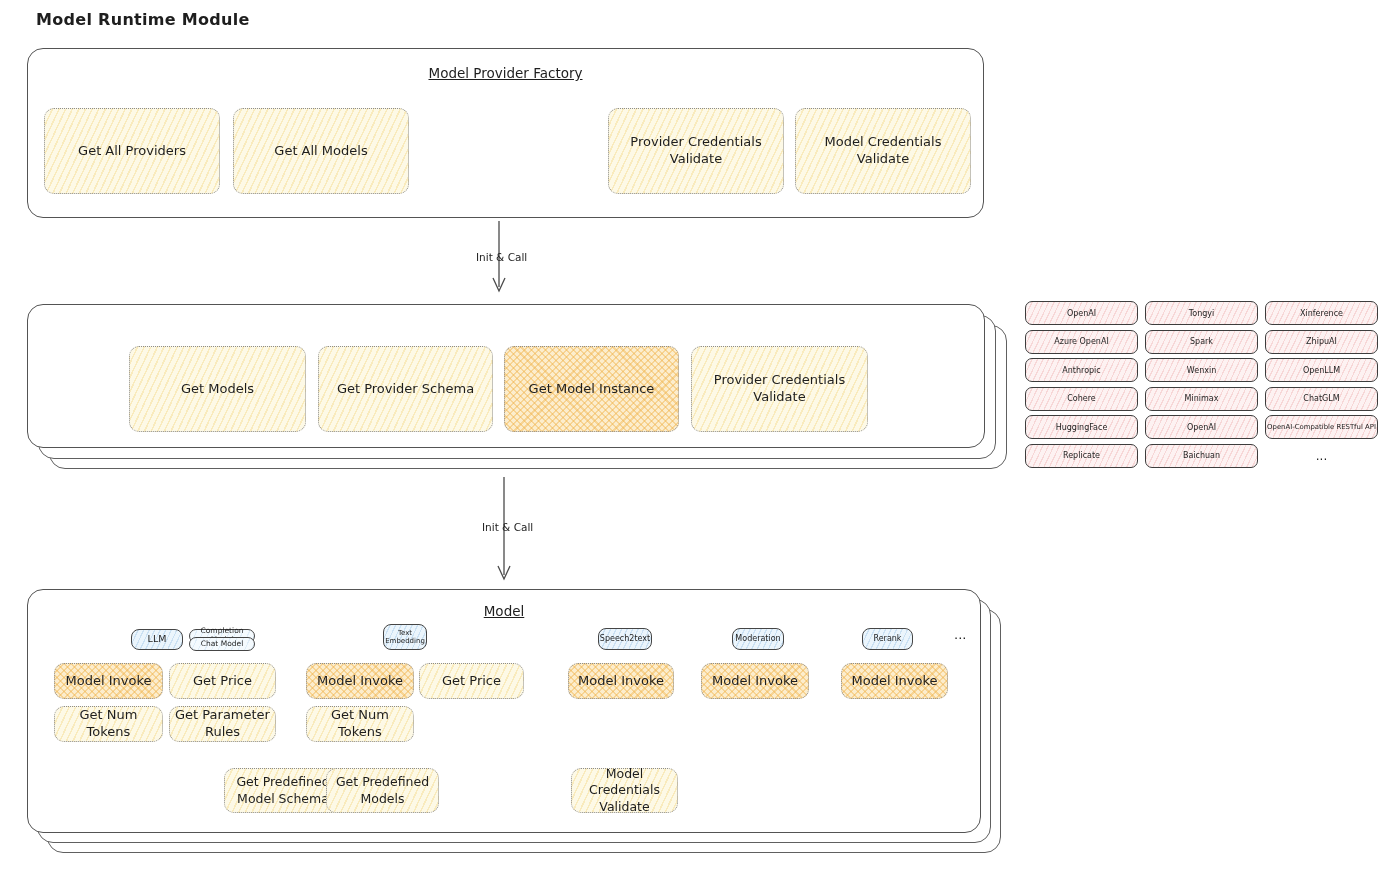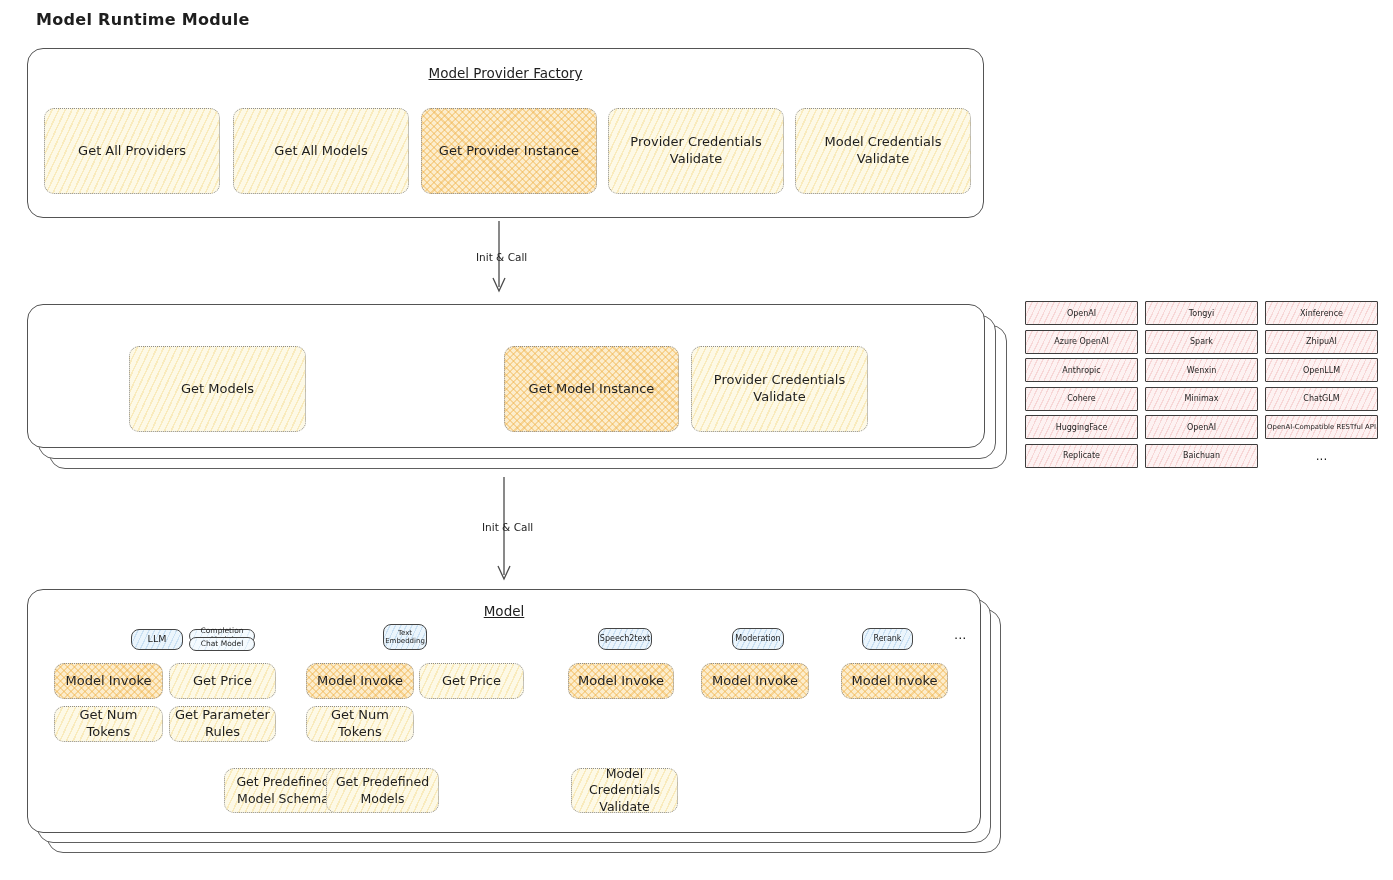--- a/index.html
+++ b/index.html
@@ -35,21 +35,21 @@
   .tag-small { border-radius:7px; font-size:7.5px;
          background:
            repeating-linear-gradient(115deg, rgba(128,178,222,.18) 0 1px, transparent 1px 6px),
            #f4fafe; }
 
   
   .pgrid { position:absolute; left:1025px; top:301px; display:grid;
            grid-template-columns:113px 113px 113px; grid-auto-rows:24px;
            column-gap:7px; row-gap:4.5px; }
   .pitem { display:flex; align-items:center; justify-content:center; font-size:8px;
-           border:1px solid #3d3d3d; border-radius:1px; box-sizing:border-box;
+           border:1px solid #3d3d3d; border-radius:7px; box-sizing:border-box;
            padding:0 3px; white-space:nowrap;
            background:
              repeating-linear-gradient(115deg, rgba(233,152,152,.30) 0 1.2px, transparent 1.2px 5px),
              #fdf2f2; }
   .pitem.long { font-size:6.9px; }
   .pmore { display:flex; align-items:center; justify-content:center; font-size:12px;
            border:none; background:none; }
 
   .arrow { position:absolute; }
   .arrow-label { position:absolute; font-size:10.5px; white-space:nowrap; }
@@ -59,35 +59,35 @@
 <body>
 
 <div class="canvas">
 
   <div class="page-title">Model Runtime Module</div>
 
   <div class="card" style="left:27px; top:48px; width:957px; height:170px;">
     <div class="box-title" style="top:16px;">Model Provider Factory</div>
     <div class="node fill-yellow" style="left:16px;  top:59px; width:176px; height:86px;">Get All Providers</div>
     <div class="node fill-yellow" style="left:205px; top:59px; width:176px; height:86px;">Get All Models</div>
-    <div class="node fill-orange" style="left:393px; top:59px; width:176px; height:86px;">Get Provider Instance</div>
     <div class="node fill-yellow" style="left:580px; top:59px; width:176px; height:86px;">Provider Credentials Validate</div>
     <div class="node fill-yellow" style="left:767px; top:59px; width:176px; height:86px;">Model Credentials Validate</div>
   </div>
 
   <svg class="arrow" style="left:489px; top:221px;" width="20" height="76">
     <line x1="10" y1="0" x2="10" y2="66" stroke="#4a4a4a" stroke-width="1.3"></line>
     <path d="M4,57 L10,70 L16,57" fill="none" stroke="#4a4a4a" stroke-width="1.3"></path>
   </svg>
   <div class="arrow-label" style="left:476px; top:251px;">Init &amp; Call</div>
 
   <div class="ghost" style="left:49px; top:325px; width:958px; height:144px;"></div>
   <div class="ghost" style="left:38px; top:315px; width:958px; height:144px;"></div>
   <div class="card" style="left:27px; top:304px; width:958px; height:144px;">
     <div class="node fill-yellow" style="left:101px; top:41px; width:177px; height:86px;">Get Models</div>
+    <div class="node fill-yellow" style="left:290px; top:41px; width:175px; height:86px;">Get Provider Schema</div>
     <div class="node fill-orange" style="left:476px; top:41px; width:175px; height:86px;">Get Model Instance</div>
     <div class="node fill-yellow" style="left:663px; top:41px; width:177px; height:86px;">Provider Credentials Validate</div>
   </div>
 
   <div class="pgrid">
     <div class="pitem">OpenAI</div>
     <div class="pitem">Tongyi</div>
     <div class="pitem">Xinference</div>
     <div class="pitem">Azure OpenAI</div>
     <div class="pitem">Spark</div>

